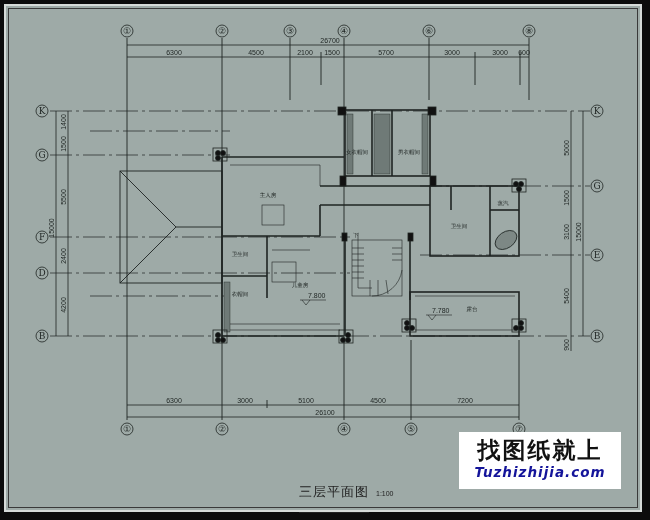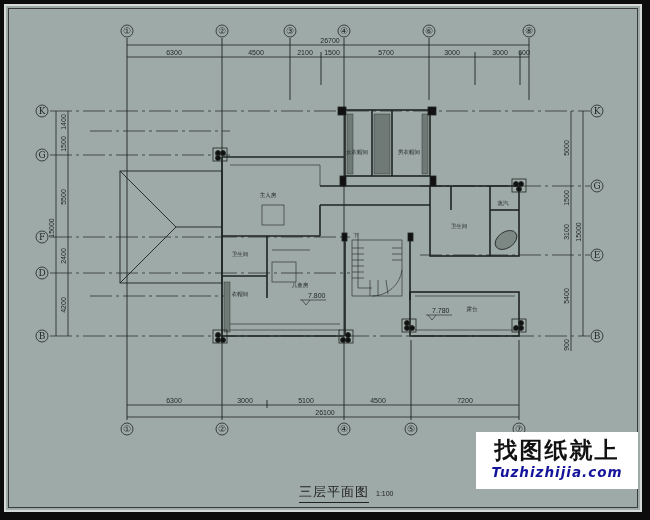--- a/index.html
+++ b/index.html
@@ -3,23 +3,23 @@
 <meta charset="utf-8">
 <style>
   html,body{margin:0;padding:0;background:#0c0c0c;}
   body{width:650px;height:520px;position:relative;overflow:hidden;font-family:"Liberation Sans",sans-serif;}
   .frame{position:absolute;left:4px;top:4px;width:638px;height:508px;background:#9eaaa7;border:2px solid #d6dbd9;box-sizing:border-box;}
   .frame-inner{position:absolute;left:2px;top:2px;right:2px;bottom:2px;border:1px solid #3a3a3a;}
   svg.plan{position:absolute;left:0;top:0;}
   .dim{font-family:"Liberation Sans",sans-serif;font-size:7px;fill:#1e2422;}
   .axis-label{font-family:"DejaVu Serif",serif;font-size:9px;fill:#1e2422;}
   .room{font-family:"DejaVu Sans",sans-serif;font-size:5.5px;fill:#1e2422;}
-  .title{position:absolute;left:299px;top:483px;font-family:"DejaVu Sans",sans-serif;font-size:13px;color:#222;border-bottom:1.5px solid #222;padding-bottom:1px;letter-spacing:1px;text-align:right;}
+  .title{position:absolute;left:299px;top:483px;font-family:"DejaVu Sans",sans-serif;font-size:13px;color:#222;border-bottom:1.5px solid #222;padding-bottom:11px;letter-spacing:1px;text-align:right;}
   .scale{position:absolute;left:376px;top:490px;font-size:7px;color:#222;font-family:"Liberation Sans",sans-serif;}
-  .watermark{position:absolute;left:476px;top:432px;width:162px;height:57px;background:#fff;text-align:center;}
+  .watermark{position:absolute;left:459px;top:432px;width:162px;height:57px;background:#fff;text-align:center;}
   .wm-cn{font-family:"DejaVu Sans",sans-serif;font-weight:bold;font-size:23px;color:#111;margin-top:5px;letter-spacing:2px;line-height:26px;}
   .wm-en{font-family:"DejaVu Sans",sans-serif;font-weight:bold;font-size:13.5px;color:#14149a;letter-spacing:1px;line-height:18px;font-style:italic;}
 </style>
 </head>
 <body>
 
 <div class="frame">
   <div class="frame-inner"></div>
 </div>
 

